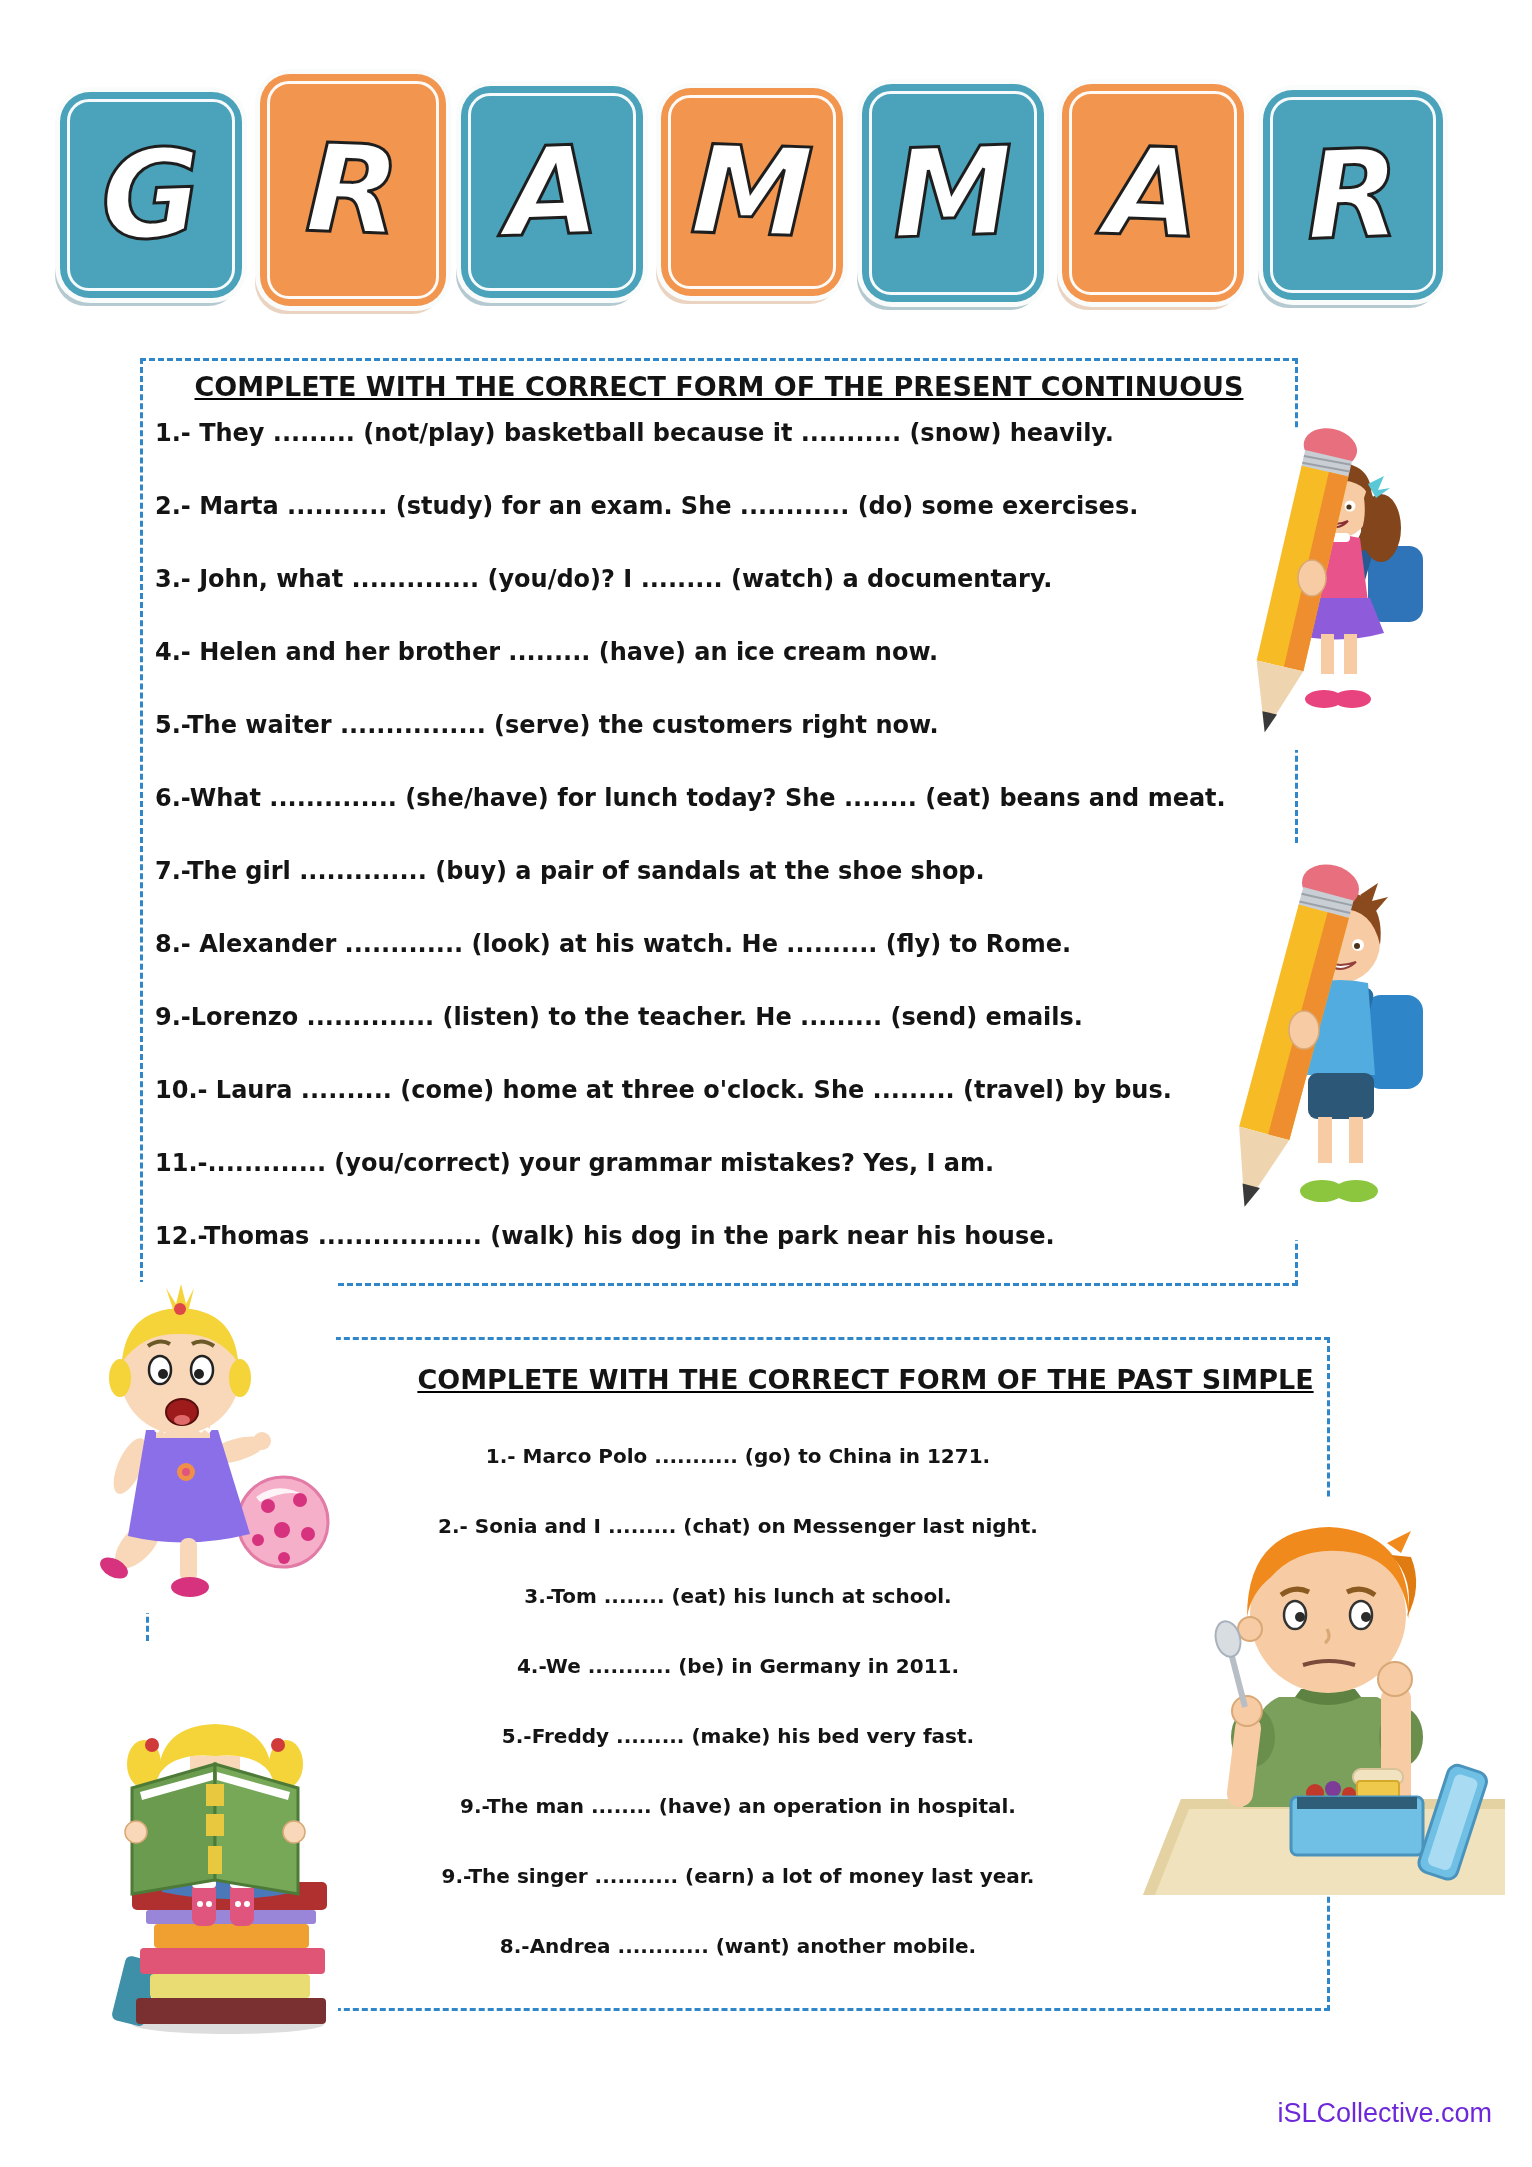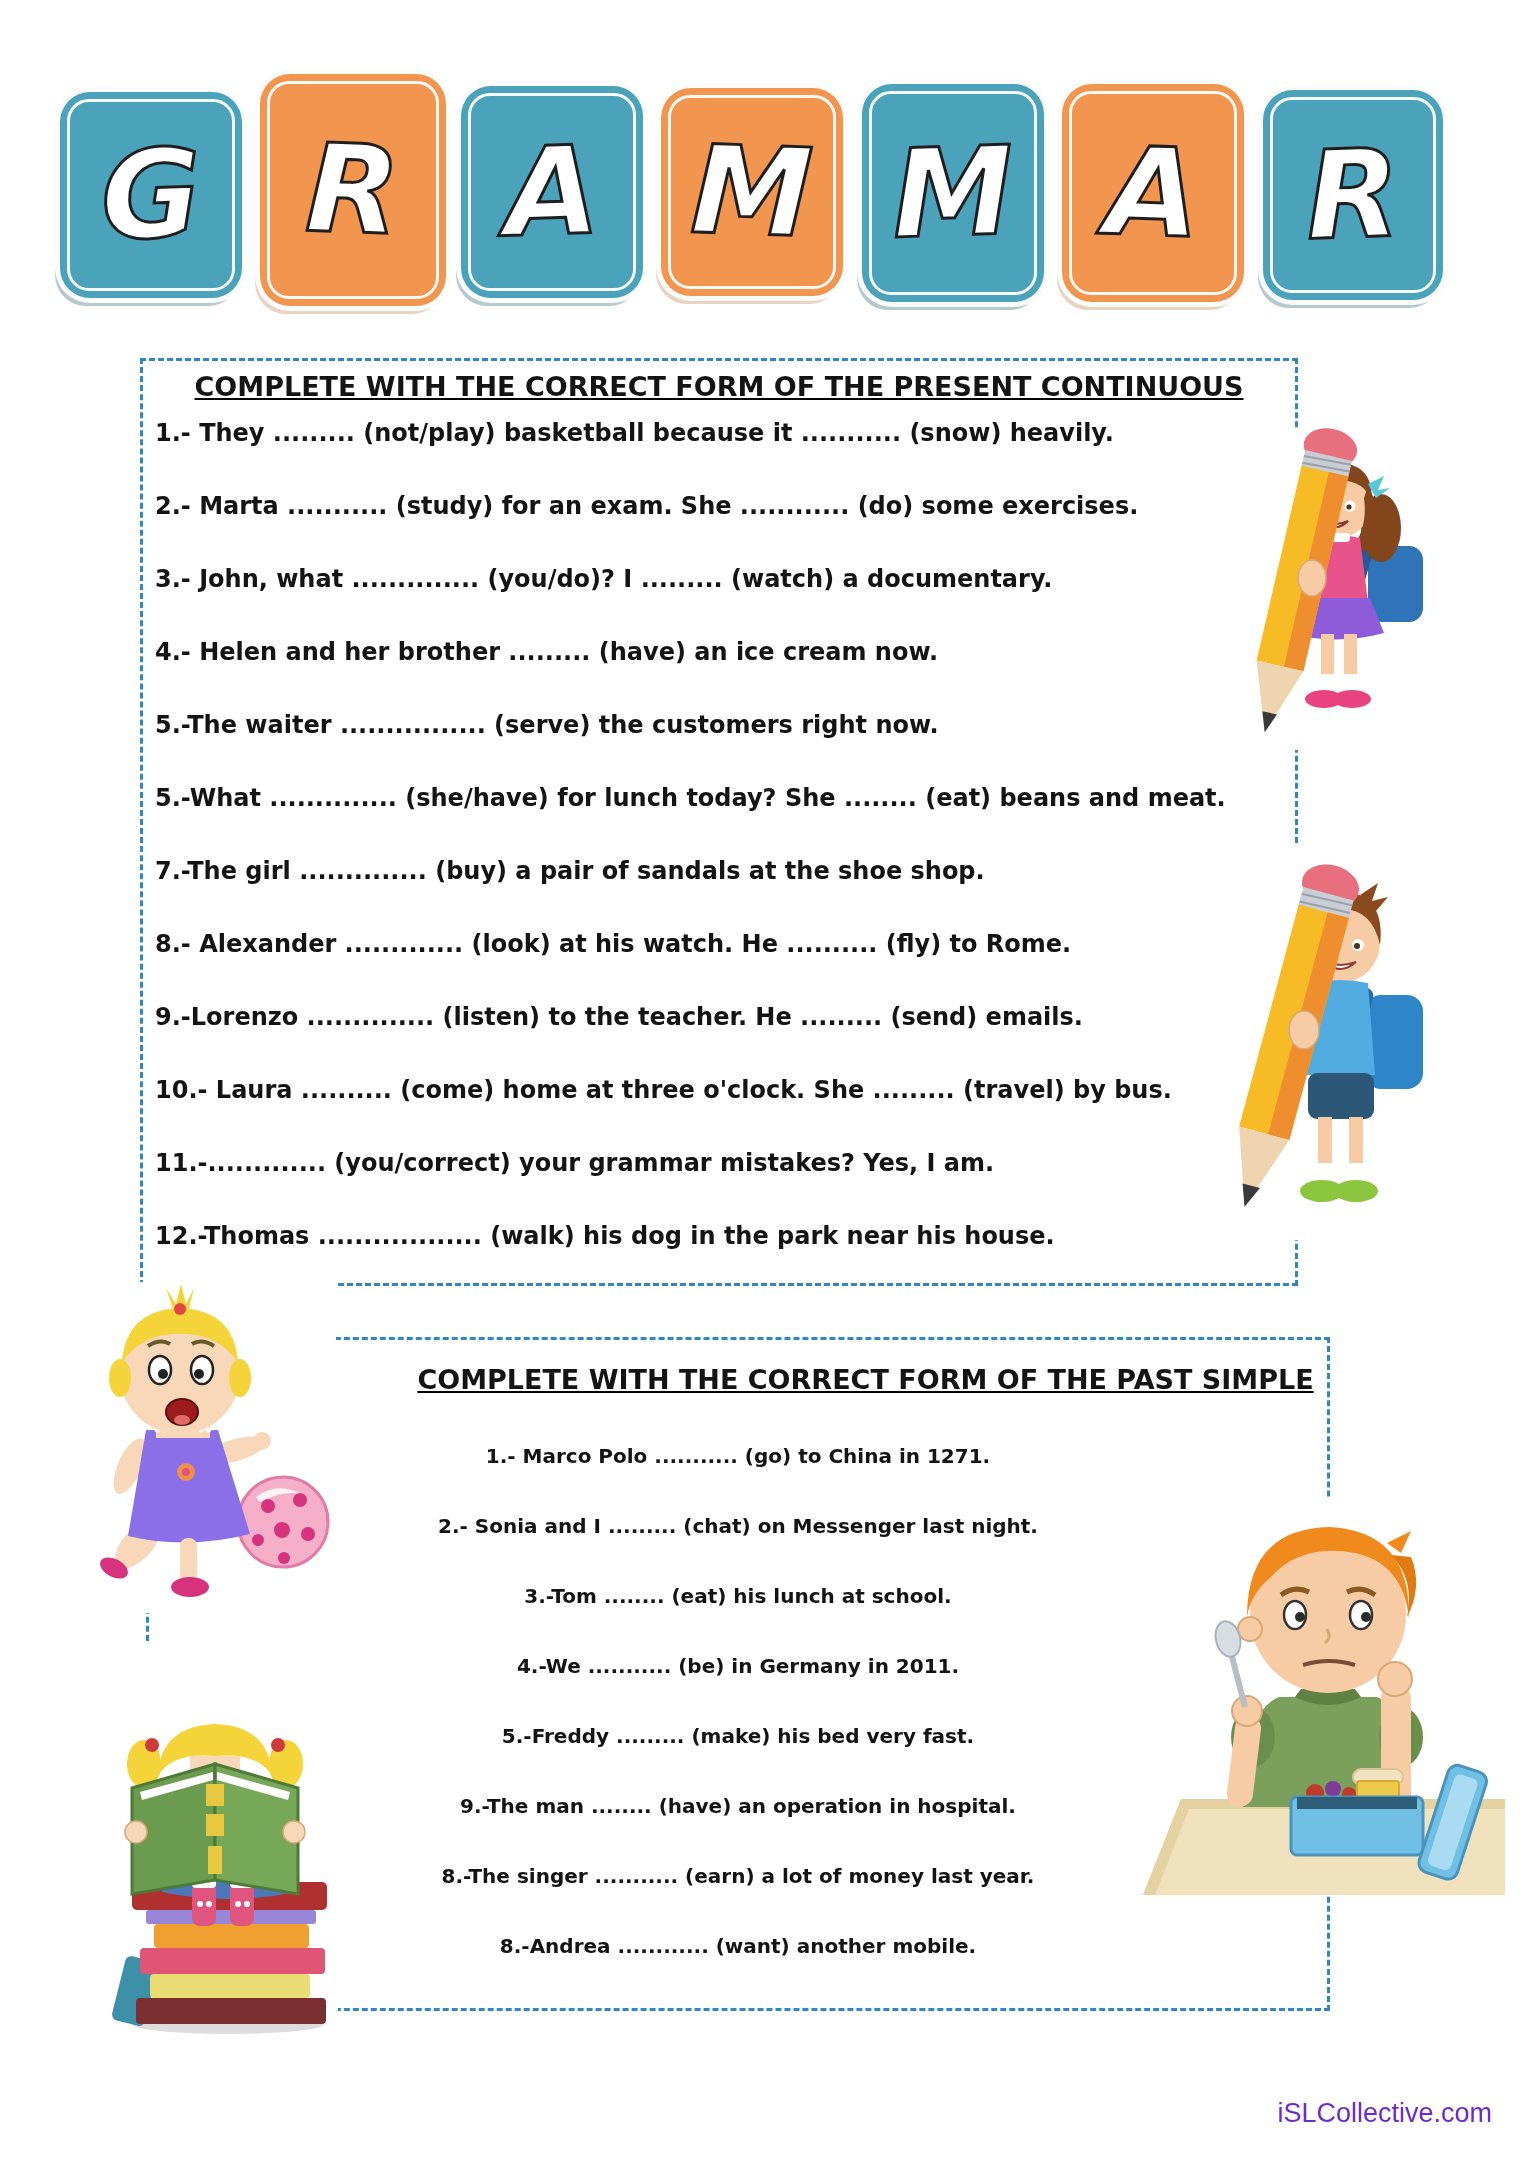--- a/index.html
+++ b/index.html
@@ -91,40 +91,40 @@
   </div>
 
   <div class="exbox" id="box1">
     <div class="ex-heading">COMPLETE WITH THE CORRECT FORM OF THE PRESENT CONTINUOUS</div>
     <div class="items">
       <div class="ex-item">1.- They ......... (not/play) basketball because it ........... (snow) heavily.</div>
       <div class="ex-item">2.- Marta ........... (study) for an exam. She ............ (do) some exercises.</div>
       <div class="ex-item">3.- John, what .............. (you/do)? I ......... (watch) a documentary.</div>
       <div class="ex-item">4.- Helen and her brother ......... (have) an ice cream now.</div>
       <div class="ex-item">5.-The waiter ................ (serve) the customers right now.</div>
-      <div class="ex-item">5.-What .............. (she/have) for lunch today? She ........ (eat) beans and meat.</div>
+      <div class="ex-item">6.-What .............. (she/have) for lunch today? She ........ (eat) beans and meat.</div>
       <div class="ex-item">7.-The girl .............. (buy) a pair of sandals at the shoe shop.</div>
       <div class="ex-item">8.- Alexander ............. (look) at his watch. He .......... (fly) to Rome.</div>
       <div class="ex-item">9.-Lorenzo .............. (listen) to the teacher. He ......... (send) emails.</div>
       <div class="ex-item">10.- Laura .......... (come) home at three o'clock. She ......... (travel) by bus.</div>
       <div class="ex-item">11.-............. (you/correct) your grammar mistakes? Yes, I am.</div>
       <div class="ex-item">12.-Thomas .................. (walk) his dog in the park near his house.</div>
     </div>
   </div>
 
   <div class="exbox" id="box2">
     <div class="ex-heading">COMPLETE WITH THE CORRECT FORM OF THE PAST SIMPLE</div>
     <div class="items">
       <div class="ex-item">1.- Marco Polo ........... (go) to China in 1271.</div>
       <div class="ex-item">2.- Sonia and I ......... (chat) on Messenger last night.</div>
       <div class="ex-item">3.-Tom ........ (eat) his lunch at school.</div>
       <div class="ex-item">4.-We ........... (be) in Germany in 2011.</div>
       <div class="ex-item">5.-Freddy ......... (make) his bed very fast.</div>
       <div class="ex-item">9.-The man ........ (have) an operation in hospital.</div>
-      <div class="ex-item">8.-The singer ........... (earn) a lot of money last year.</div>
+      <div class="ex-item">9.-The singer ........... (earn) a lot of money last year.</div>
       <div class="ex-item">8.-Andrea ............ (want) another mobile.</div>
     </div>
   </div>
 
   <div class="ill" id="ill-girl-pencil">
     <svg viewBox="0 0 218 322">
       <rect x="150" y="118" width="55" height="76" rx="14" fill="#2F74B8"></rect>
       <rect x="136" y="112" width="16" height="44" rx="7" fill="#275a92" transform="rotate(16 144 134)"></rect>
       <ellipse cx="163" cy="100" rx="20" ry="34" fill="#83451B"></ellipse>
       <circle cx="118" cy="76" r="35" fill="#F7CBA3"></circle>

